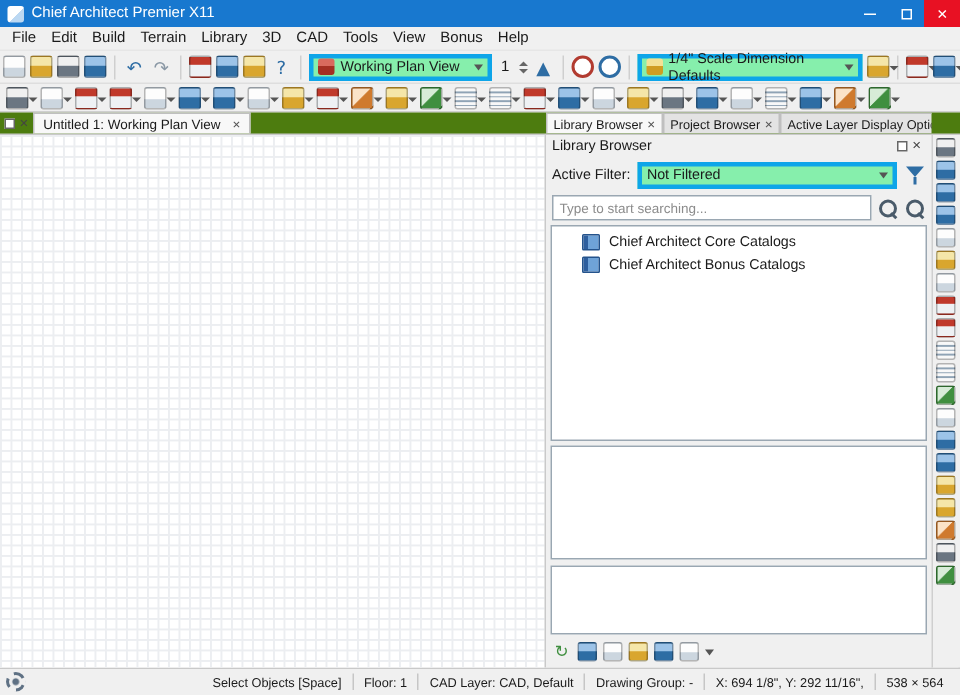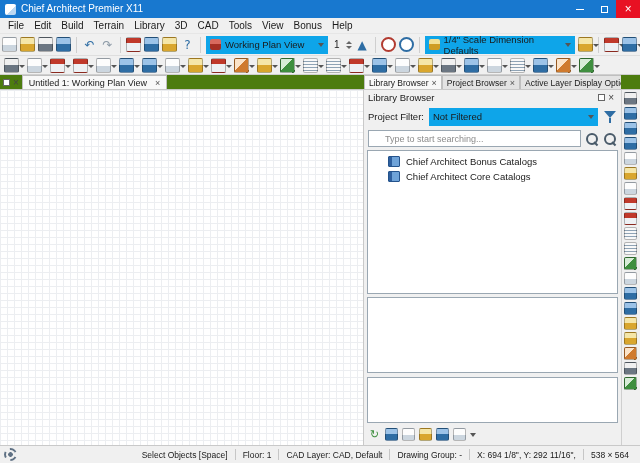--- a/index.html
+++ b/index.html
@@ -33,21 +33,21 @@
   .v3{background:linear-gradient(180deg,#9cc3e8 45%,#2e6da4 45%)}
   .v4{background:linear-gradient(180deg,#f5e6a8 45%,#d9a62e 45%)}
   .v5{background:repeating-linear-gradient(180deg,#f8f8f8 0 2px,#8fa3b5 2px 3px)}
   .v6{background:linear-gradient(135deg,#d7ecd7 45%,#3f8f3f 45%)}
   .v7{background:linear-gradient(180deg,#f0f0f0 45%,#6b7682 45%)}
   .v8{background:linear-gradient(135deg,#fbe3c8 45%,#cf7a2e 45%)}
   .o1{border:2px solid #b23b30;border-radius:50%;background:#fff}
   .o2{border:2px solid #2e6da4;border-radius:50%;background:#fff}
   .blue{color:#2e6da4}.gray{color:#8a98a5}
   .sep{width:1px;height:16px;background:#cfcfcf;margin:0 2px;flex:none}
-  .combo{height:18px;background:#0ea5e9;border:1px solid #0ea5e9;display:flex;align-items:center;gap:4px;padding:0 3px;font-size:9.5px;flex:none}
+  .combo{height:18px;background:#86efac;border:3px solid #0ea5e9;display:flex;align-items:center;gap:4px;padding:0 3px;font-size:9.5px;flex:none}
   .combo .ci{width:11px;height:11px;border-radius:2px;flex:none}
   .ci.red{background:linear-gradient(180deg,#d96a5e 45%,#a52f23 45%)}
   .ci.yellow{background:linear-gradient(180deg,#f3e195 45%,#cf9d23 45%)}
   .carr{margin-left:auto;border:3.5px solid transparent;border-top:4px solid #555;margin-top:4px;flex:none}
   .w1{width:122px}.w2{width:150px}
   .tbnum{font-size:10px;padding:0 3px}
   .spin{display:flex;flex-direction:column;gap:2px;justify-content:center}
   .spin i{display:block;border:3px solid transparent}
   .spin .up{border-bottom:3px solid #666}
   .spin .dn{border-top:3px solid #666}
@@ -72,21 +72,21 @@
     background-size:7px 7px}
   .panel{width:257px;display:flex;flex-direction:column;background:#f0f0f0;overflow:hidden}
   .phead{height:15px;display:flex;align-items:center;padding:0 4px;font-size:9.5px}
   .phead .dockctl{margin-left:auto}
   .frow{height:23px;display:flex;align-items:center;gap:5px;padding:0 4px;font-size:9.5px}
   .fcombo{flex:1;height:18px}
   .funnel{width:14px;height:14px;position:relative;flex:none}
   .funnel::before{content:"";position:absolute;left:1px;top:1px;border:6px solid transparent;border-top:7px solid #2e6da4}
   .funnel::after{content:"";position:absolute;left:6px;top:8px;width:2px;height:5px;background:#2e6da4}
   .srow{height:21px;display:flex;align-items:center;gap:4px;padding:0 4px}
-  .search-input{flex:1;height:17px;border:1px solid #9aa7b2;background:#fff;font-size:9px;padding:0 16px;font-family:inherit;color:#333;outline:none}
+  .search-input{flex:1;height:17px;border:1px solid #9aa7b2;background:#fff;font-size:9px;padding:0 4px;font-family:inherit;color:#333;outline:none}
   .search-input::placeholder{color:#8c8c8c}
   .mag{width:14px;height:14px;position:relative;flex:none}
   .mag::before{content:"";position:absolute;left:1px;top:1px;width:8px;height:8px;border:2px solid #4a5b6a;border-radius:50%}
   .mag::after{content:"";position:absolute;left:9px;top:9px;width:5px;height:2px;background:#4a5b6a;transform:rotate(45deg);transform-origin:left center}
   .tree{height:144px;margin:1px 3px;background:#fff;border:1px solid #9aa7b2;overflow:hidden;padding-top:3px}
   .titem{display:flex;align-items:center;gap:6px;height:15px;padding-left:20px;font-size:9.5px;white-space:nowrap}
   .cat{width:12px;height:11px;flex:none;border-radius:1px;border:1px solid #24538c;background:linear-gradient(90deg,#2e5f9e 30%,#6fa3d8 30%)}
   .cat.user{border-color:#163258;background:linear-gradient(90deg,#1d3f6e 30%,#4a79b8 30%)}
   .cat.trash{border-color:#8693a0;background:linear-gradient(180deg,#9aa7b2 25%,#c9d2da 25%)}
   .pane1{height:76px;margin:2px 3px;background:#fff;border:1px solid #9aa7b2}
@@ -242,40 +242,40 @@
 
   <div class="panel">
     <div class="phead">
       <span>Library Browser</span>
       <div class="dockctl">
         <span class="dsq"></span>
         <span class="dx"></span>
       </div>
     </div>
     <div class="frow">
-      <span>Project Filter:</span>
+      <span>Active Filter:</span>
       <div class="combo fcombo">
         <span>Not Filtered</span>
         <i class="carr"></i>
       </div>
       <span class="funnel"></span>
     </div>
     <div class="srow">
       <input class="search-input" placeholder="Type to start searching..." style="">
       <span class="mag"></span>
       <span class="mag"></span>
     </div>
     <div class="tree">
       <div class="titem">
         <span class="cat"></span>
-        <span>Chief Architect Bonus Catalogs</span>
+        <span>Chief Architect Core Catalogs</span>
       </div>
       <div class="titem">
         <span class="cat"></span>
-        <span>Chief Architect Core Catalogs</span>
+        <span>Chief Architect Bonus Catalogs</span>
       </div>
     </div>
     <div class="pane1"></div>
     <div class="pane2"></div>
     <div class="pbar">
       <span class="g" style="color:#3f8f3f">↻</span>
       <span class="t v3"></span>
       <span class="t v1"></span>
       <span class="t v4"></span>
       <span class="t v3"></span>

